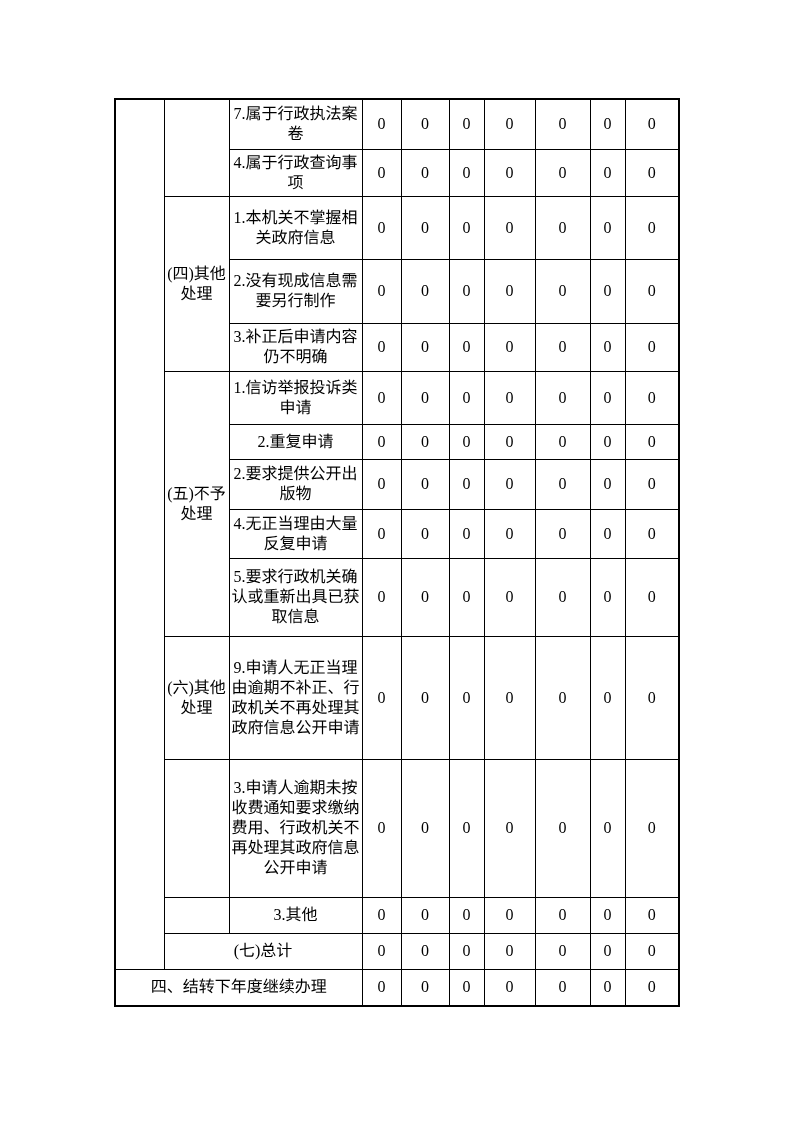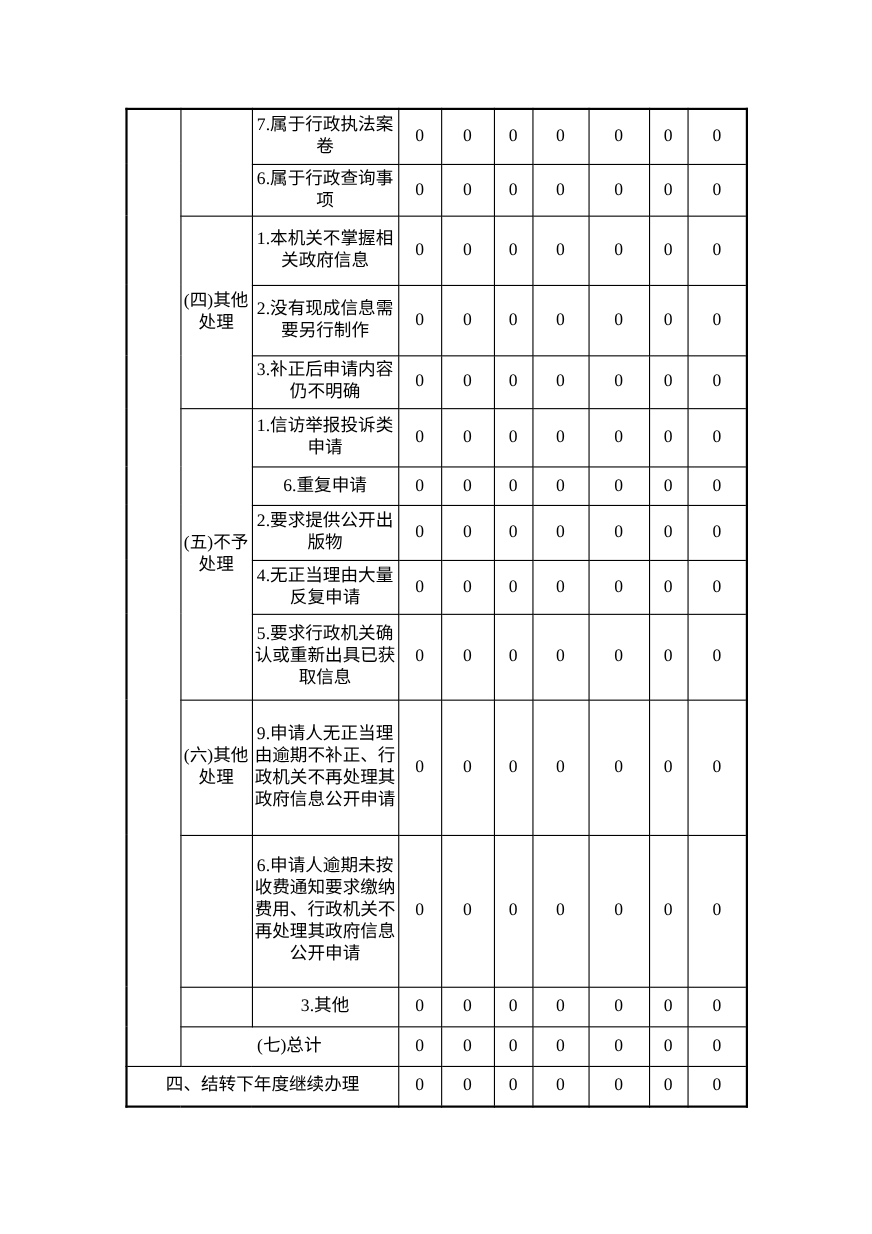--- a/index.html
+++ b/index.html
@@ -57,21 +57,21 @@
         <td class="item">7.属于行政执法案卷</td>
         <td class="v">0</td>
         <td class="v">0</td>
         <td class="v">0</td>
         <td class="v">0</td>
         <td class="v">0</td>
         <td class="v">0</td>
         <td class="v">0</td>
       </tr>
       <tr style="height:47px">
-        <td class="item">6.属于行政查询事项</td>
+        <td class="item">4.属于行政查询事项</td>
         <td class="v">0</td>
         <td class="v">0</td>
         <td class="v">0</td>
         <td class="v">0</td>
         <td class="v">0</td>
         <td class="v">0</td>
         <td class="v">0</td>
       </tr>
       <tr style="height:63px">
         <td rowspan="3" class="cat">(四)其他处理</td>
@@ -109,21 +109,21 @@
         <td class="item">1.信访举报投诉类申请</td>
         <td class="v">0</td>
         <td class="v">0</td>
         <td class="v">0</td>
         <td class="v">0</td>
         <td class="v">0</td>
         <td class="v">0</td>
         <td class="v">0</td>
       </tr>
       <tr style="height:35px">
-        <td class="item">6.重复申请</td>
+        <td class="item">2.重复申请</td>
         <td class="v">0</td>
         <td class="v">0</td>
         <td class="v">0</td>
         <td class="v">0</td>
         <td class="v">0</td>
         <td class="v">0</td>
         <td class="v">0</td>
       </tr>
       <tr style="height:50px">
         <td class="item">2.要求提供公开出版物</td>
@@ -161,21 +161,21 @@
         <td class="v">0</td>
         <td class="v">0</td>
         <td class="v">0</td>
         <td class="v">0</td>
         <td class="v">0</td>
         <td class="v">0</td>
         <td class="v">0</td>
       </tr>
       <tr style="height:138px">
         <td class="cat"></td>
-        <td class="item">6.申请人逾期未按收费通知要求缴纳费用、行政机关不再处理其政府信息公开申请</td>
+        <td class="item">3.申请人逾期未按收费通知要求缴纳费用、行政机关不再处理其政府信息公开申请</td>
         <td class="v">0</td>
         <td class="v">0</td>
         <td class="v">0</td>
         <td class="v">0</td>
         <td class="v">0</td>
         <td class="v">0</td>
         <td class="v">0</td>
       </tr>
       <tr style="height:36px">
         <td class="cat"></td>

